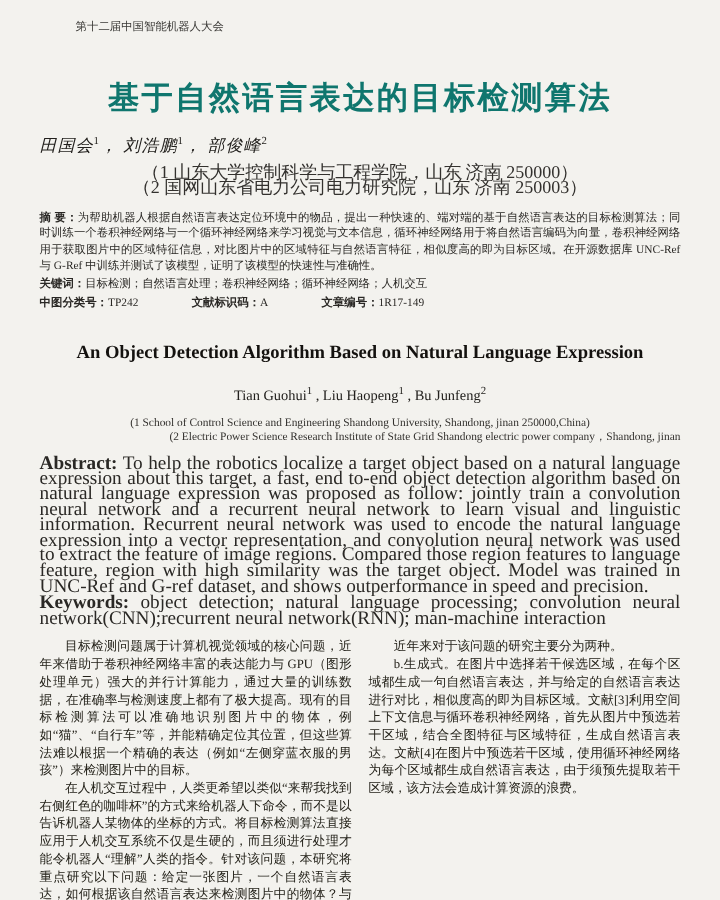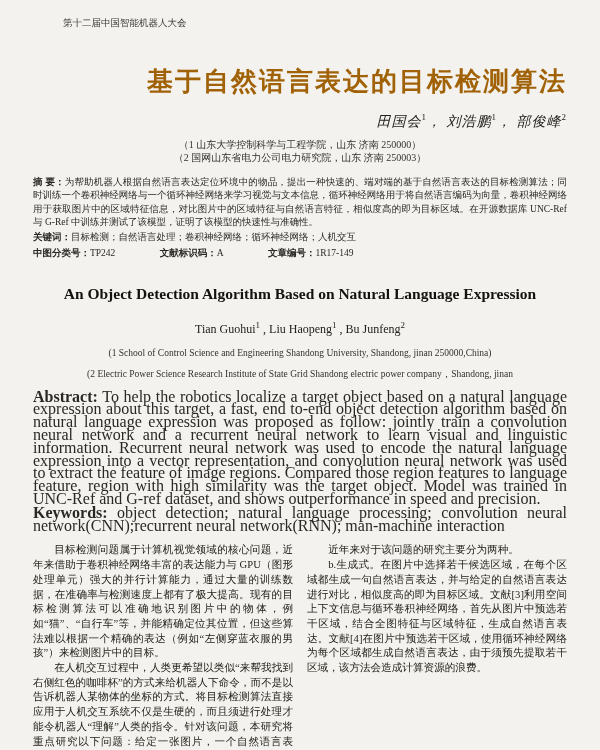--- a/index.html
+++ b/index.html
@@ -12,46 +12,46 @@
   .page{
     box-sizing:border-box;
     width:600px;height:750px;overflow:hidden;
     background:#f3f2ee;
     padding:16px 33px 0 33px;
   }
   
   .conf-header{font-size:9.5px;line-height:14px;color:#3a3936;margin-left:30px;}
   
   .cn-title{
-    margin:34px 0 0 0;text-align:right;
+    margin:34px 0 0 0;text-align:center;
     font-size:26px;font-weight:bold;letter-spacing:2px;
-    color:#a16207;
+    color:#0f766e;
   }
   
-  .cn-authors{margin-top:13px;text-align:right;font-size:14px;font-style:italic;letter-spacing:1px;color:#22201d;}
+  .cn-authors{margin-top:13px;text-align:left;font-size:14px;font-style:italic;letter-spacing:1px;color:#22201d;}
   .cn-authors sup,.en-authors sup{font-size:9px;font-style:normal;}
   
-  .cn-affils{margin-top:7px;text-align:center;font-size:10px;line-height:13px;color:#33312e;}
+  .cn-affils{margin-top:7px;text-align:center;font-size:15px;line-height:13px;color:#33312e;}
   
   .cn-abstract{margin-top:11px;font-size:9.5px;line-height:13.5px;text-align:justify;color:#2a2825;}
   .cn-abstract p{margin:0;}
   .cn-abstract b{font-family:"Liberation Sans",sans-serif;font-size:9.5px;}
   .meta-line{margin-top:2px !important;}
   .meta-line .meta-item{display:inline-block;margin-right:42px;}
   .meta-line b{font-family:"Liberation Sans",sans-serif;}
   .meta-val{font-weight:normal;}
   
   .en-title{
     margin:24px 0 2px 0;text-align:center;
     font-size:15.5px;font-weight:bold;color:#14120f;
   }
   .en-authors{margin-top:17px;text-align:center;font-size:12px;color:#22201d;}
   .en-affil{text-align:center;font-size:9.5px;color:#33312e;}
   .en-affil.a1{margin-top:11px;}
-  .en-affil.a2{margin-top:10px;}
+  .en-affil.a2{text-align:right;}
   .en-affil.a3{margin-top:8px;}
   
   .en-abstract{margin-top:10px;font-size:16px;line-height:12.8px;text-align:justify;color:#2a2825;}
   .en-abstract p{margin:0;}
   .en-abstract p + p{margin-top:1px;}
   
   .columns{display:flex;gap:14px;margin-top:11px;}
   .col{flex:1;min-width:0;font-size:10.6px;line-height:14.7px;text-align:justify;color:#232119;}
   .col p{margin:0;text-indent:2em;}
 </style>

